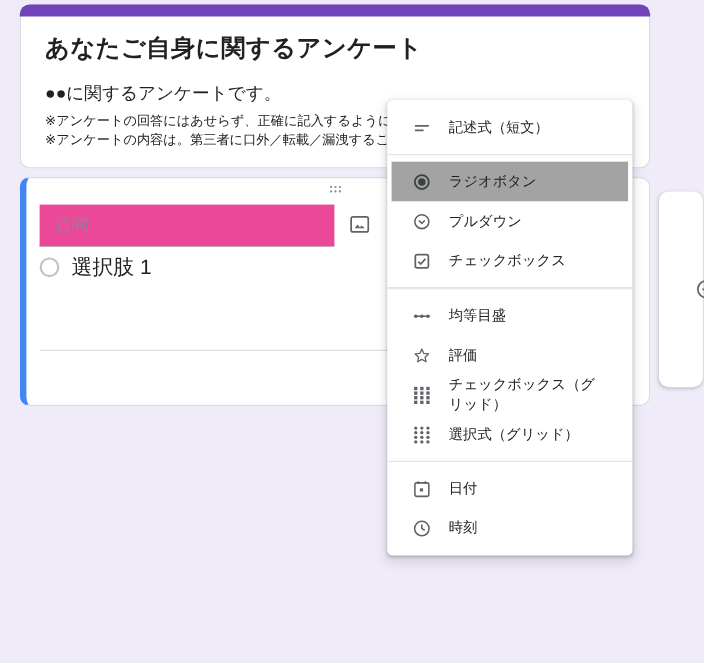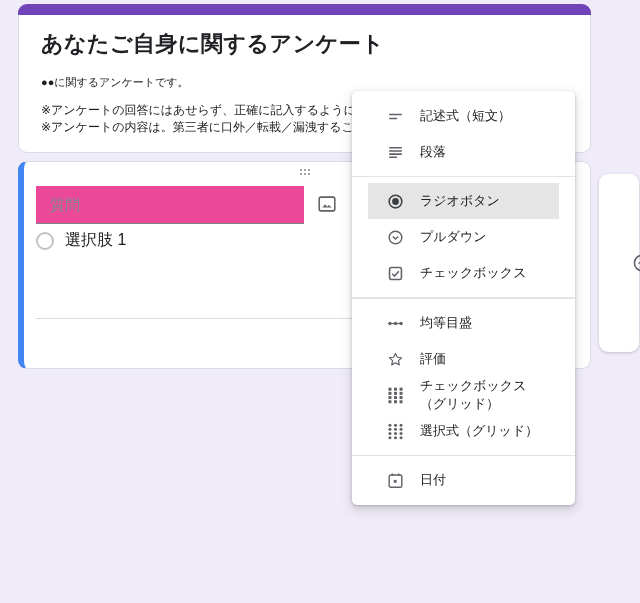--- a/index.html
+++ b/index.html
@@ -23,21 +23,21 @@
   .theme-bar {
     position: absolute; left: -1px; top: -1px; right: -1px; height: 11px;
     background: #7143b8; border-radius: 9px 9px 0 0;
   }
   .title-card h1 {
     position: absolute; left: 22px; top: 24px;
     font-size: 22px; font-weight: 700; letter-spacing: .5px; color: #202124;
   }
   .title-card .desc {
     position: absolute; left: 22px; top: 70px;
-    font-size: 11px; color: #202124;
+    font-size: 16px; color: #202124;
   }
   .title-card .note { position: absolute; left: 22px; font-size: 12px; color: #202124; }
   .note.n1 { top: 97px; }
   .note.n2 { top: 114px; }
 
   
   .question-card {
     left: 18px; top: 161px; width: 573px; height: 208px;
     border-left: 6px solid #4285f4;
     border-radius: 9px;
@@ -54,21 +54,21 @@
     font-family: inherit; font-size: 15px; color: #202124;
     padding: 0 14px; outline: none;
   }
   .q-input::placeholder { color: #848a92; opacity: 1; }
   .img-btn {
     position: absolute; left: 290px; top: 30px; width: 26px; height: 26px;
     background: none; border: none; cursor: pointer; color: #5f6368;
   }
   .opt-row {
     position: absolute; left: 12px; display: flex; align-items: center;
-    font-size: 16px;
+    font-size: 19px;
   }
   .opt-row.r1 { top: 68px; }
   .opt-row.r2 { top: 106px; }
   .radio-circle {
     width: 18px; height: 18px; border: 2px solid #c0c3c7; border-radius: 50%;
     margin-right: 11px; flex: 0 0 auto;
   }
   .opt-label { color: #202124; }
   .add-opt { color: #80868b; cursor: pointer; }
   .or-label { color: #3c4043; font-weight: 700; margin: 0 8px 0 7px; }
@@ -78,27 +78,27 @@
     background: #dadce0;
   }
 
   
   .type-menu {
     position: absolute; left: 352px; top: 91px; width: 223px;
     background: #fff; border-radius: 5px; z-index: 10;
     box-shadow: 0 1px 3px rgba(60,64,67,.3), 0 4px 10px 2px rgba(60,64,67,.15);
     padding: 1px 0;
   }
-  .menu-group { padding: 6px 16px; }
+  .menu-group { padding: 6px 4px; }
   .menu-divider { height: 1px; background: #e3e3e3; }
   .menu-item {
     height: 36px; display: flex; align-items: center; gap: 15px;
     padding: 0 18px; font-size: 13px; color: #202124; cursor: pointer;
   }
-  .menu-item.selected { background: #e5e5e5; }
+  .menu-item.selected { background: #a3a3a3; }
   .menu-item svg { flex: 0 0 auto; }
   .micon { color: #5f6368; }
   .micon.dark { color: #3c4043; }
 
   
   .side-toolbar {
     position: absolute; left: 599px; top: 174px; width: 40px; height: 178px;
     background: #fff; border-radius: 9px;
     box-shadow: 0 1px 3px rgba(60,64,67,.25);
     display: flex; flex-direction: row; align-items: center;
@@ -149,26 +149,20 @@
 </section>
 
 <div class="type-menu">
 
   <div class="menu-group">
     <div class="menu-item">
       <svg class="micon" width="19" height="19" viewBox="0 0 24 24">
         <path d="M4 9.5h16M4 14.5h10" stroke="currentColor" stroke-width="2" fill="none"></path>
       </svg>
       <span>記述式（短文）</span>
-    </div>
-    <div class="menu-item">
-      <svg class="micon" width="19" height="19" viewBox="0 0 24 24">
-        <path d="M4 6h16M4 10h16M4 14h16M4 18h10" stroke="currentColor" stroke-width="2" fill="none"></path>
-      </svg>
-      <span>段落</span>
     </div>
   </div>
 
   <div class="menu-divider"></div>
 
   <div class="menu-group">
     <div class="menu-item selected">
       <svg class="micon dark" width="19" height="19" viewBox="0 0 24 24">
         <circle cx="12" cy="12" r="8" fill="none" stroke="currentColor" stroke-width="2"></circle>
         <circle cx="12" cy="12" r="4.3" fill="currentColor"></circle>
@@ -256,20 +250,27 @@
 
   <div class="menu-group">
     <div class="menu-item">
       <svg class="micon" width="19" height="19" viewBox="0 0 24 24">
         <rect x="4" y="5" width="16" height="15.5" rx="2" fill="none" stroke="currentColor" stroke-width="1.8"></rect>
         <path d="M8 3.2v3.2M16 3.2v3.2" stroke="currentColor" stroke-width="1.8" fill="none"></path>
         <rect x="9.8" y="11.3" width="3.6" height="3.6" fill="currentColor"></rect>
       </svg>
       <span>日付</span>
     </div>
+    <div class="menu-item">
+      <svg class="micon" width="19" height="19" viewBox="0 0 24 24">
+        <circle cx="12" cy="12" r="8.3" fill="none" stroke="currentColor" stroke-width="1.8"></circle>
+        <path d="M12 7.4V12l3.3 2" fill="none" stroke="currentColor" stroke-width="1.8"></path>
+      </svg>
+      <span>時刻</span>
+    </div>
   </div>
 
 </div>
 
 <div class="side-toolbar">
   <button class="tool-btn" aria-label="add question">
     <svg width="22" height="22" viewBox="0 0 24 24">
       <circle cx="12" cy="12" r="8.3" fill="none" stroke="currentColor" stroke-width="1.7"></circle>
       <path d="M12 8.2v7.6M8.2 12h7.6" stroke="currentColor" stroke-width="1.7" fill="none"></path>
     </svg>

